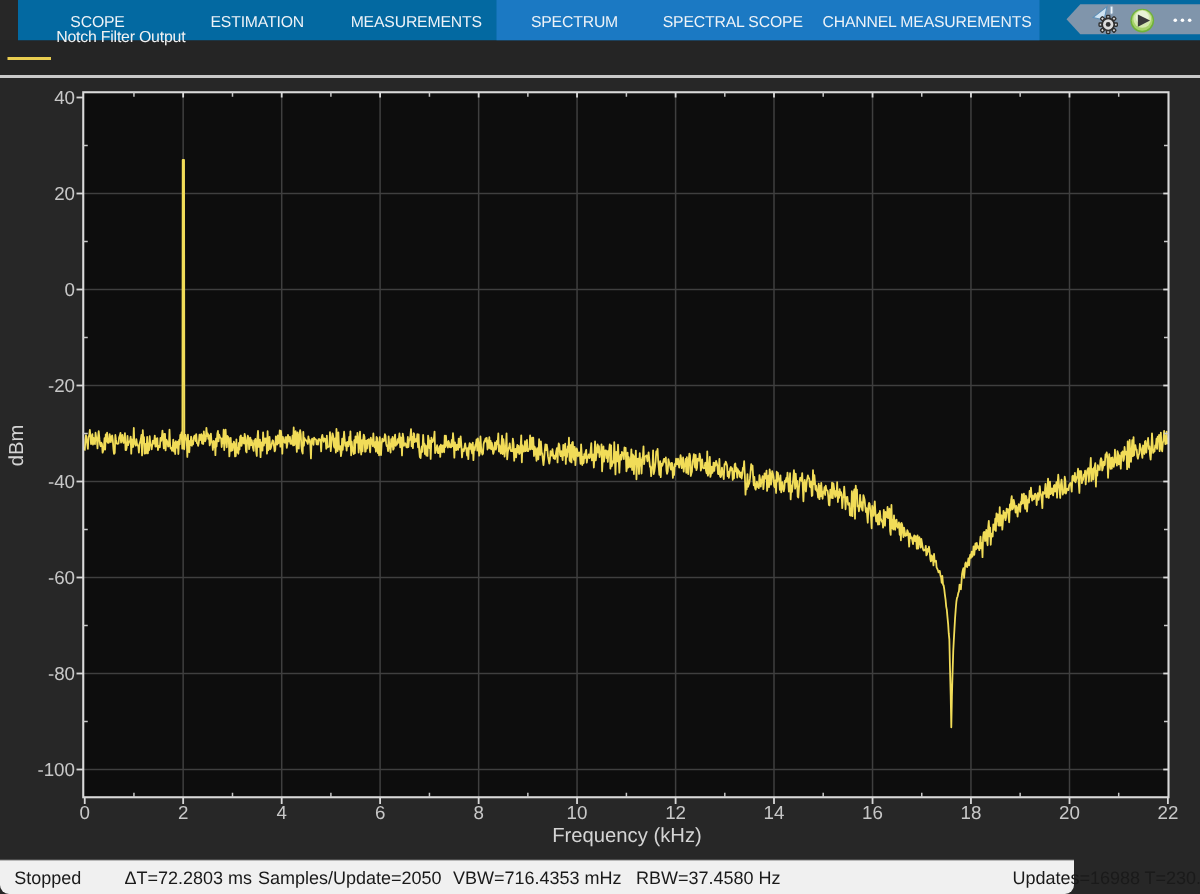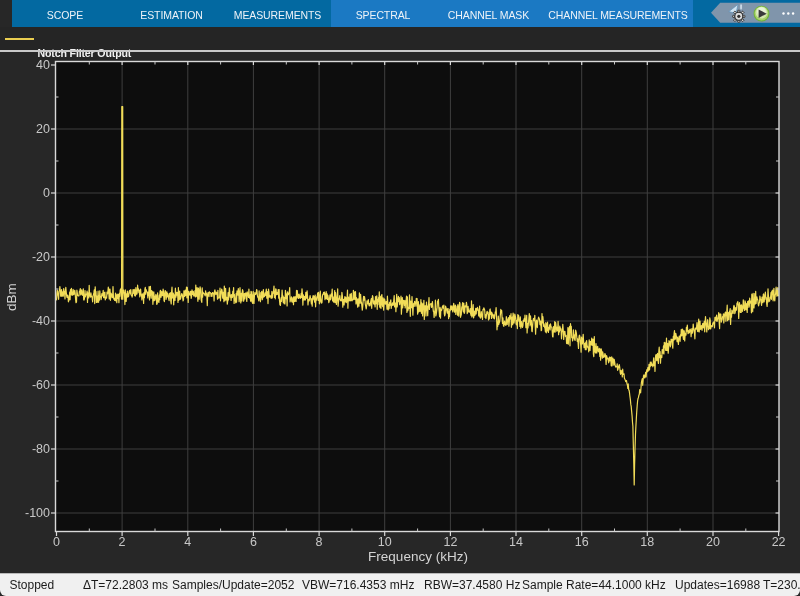--- a/index.html
+++ b/index.html
@@ -1,22 +1,22 @@
 <!DOCTYPE html>
 <html><head><meta charset="utf-8"><style>
 *{margin:0;padding:0;box-sizing:border-box}
 html,body{width:800px;height:596px;background:#272727;overflow:hidden;font-family:"Liberation Sans",sans-serif}
 #toolbar{position:absolute;left:12px;top:0;width:800px;height:27px;background:#0369a1}
 #bluezone{position:absolute;left:318.5px;top:0;width:362.5px;height:27px;background:#1b79c3}
 .tab{position:absolute;top:calc(50% + 1px);transform:translate(-50%,-50%);color:#eef3f8;font-size:10.5px;letter-spacing:-0.1px;white-space:nowrap}
 #legend{position:absolute;left:0;top:27px;width:800px;height:23px;background:#252525}
 #legline{position:absolute;left:5px;top:38px;width:29px;height:2px;background:#e9cd50}
-#legtext{position:absolute;left:37.5px;top:47px;color:#f2f2f2;font-size:10.6px;font-weight:bold;letter-spacing:-0.15px;white-space:nowrap}
+#legtext{position:absolute;left:37.5px;top:19px;color:#f2f2f2;font-size:10.6px;font-weight:normal;letter-spacing:-0.15px;white-space:nowrap}
 #sep{position:absolute;left:0;top:50px;width:800px;height:1.5px;background:#c9c9c9}
-#status{position:absolute;left:0;top:573px;width:800px;height:23px;background:#f0f0f0;border-top:1px solid #b8b8b8;border-radius:0 0 6px 6px}
+#status{position:absolute;left:0;top:573px;width:716px;height:23px;background:#f0f0f0;border-top:1px solid #b8b8b8;border-radius:0 0 6px 6px}
 #status span{position:absolute;top:3.5px;color:#1a1a1a;font-size:12px;white-space:nowrap}
 </style></head><body>
 <svg width="800" height="596" viewBox="0 0 800 596" style="position:absolute;left:0;top:0">
 <rect x="55.5" y="61.5" width="723.5" height="470.0" fill="#0d0d0d"></rect>
 <g stroke="#3f3f3f" stroke-width="1">
       <line x1="122.1" y1="61.5" x2="122.1" y2="531.5"></line>
       <line x1="187.8" y1="61.5" x2="187.8" y2="531.5"></line>
       <line x1="253.4" y1="61.5" x2="253.4" y2="531.5"></line>
       <line x1="319.1" y1="61.5" x2="319.1" y2="531.5"></line>
       <line x1="384.7" y1="61.5" x2="384.7" y2="531.5"></line>
@@ -135,22 +135,22 @@
       <text x="50" y="517.2" text-anchor="end">-100</text>
     </g>
 <text x="418" y="561" fill="#d4d4d4" font-family="Liberation Sans, sans-serif" font-size="13.5px" text-anchor="middle">Frequency (kHz)</text>
 <text x="15.5" y="297" fill="#d4d4d4" font-family="Liberation Sans, sans-serif" font-size="13.5px" text-anchor="middle" transform="rotate(-90 15.5 297)">dBm</text>
 </svg>
 <div id="toolbar">
     <div id="bluezone"></div>
     <div class="tab" style="left:53px">SCOPE</div>
     <div class="tab" style="left:159.5px">ESTIMATION</div>
     <div class="tab" style="left:265.5px">MEASUREMENTS</div>
-    <div class="tab" style="left:371px">SPECTRAL</div>
-    <div class="tab" style="left:476.5px">CHANNEL MASK</div>
+    <div class="tab" style="left:371px">SPECTRUM</div>
+    <div class="tab" style="left:476.5px">SPECTRAL SCOPE</div>
     <div class="tab" style="left:606px">CHANNEL MEASUREMENTS</div>
 <svg id="graypanel2" width="110" height="27" viewBox="0 0 110 27" style="position:absolute;left:690px;top:0">
 <polygon points="9,12.8 18.2,2.8 101.8,2.8 101.8,22.8 18.2,22.8" fill="#8095ab"></polygon>
 <g>
 <path d="M26.8,11.6 L36,4.4 L34,13.4 Z" fill="#cfe3f2" stroke="#5e90b8" stroke-width="0.7"></path>
 <rect x="38.2" y="4.2" width="1.7" height="5.2" rx="0.85" fill="#eef5fb" stroke="#8fabc2" stroke-width="0.5"></rect>
 <g fill="#d9d9d9" stroke="#2f2f2f" stroke-width="0.9">
 <rect x="35.7" y="10.3" width="2.2" height="2" rx="0.5"></rect>
           <rect x="35.7" y="20.3" width="2.2" height="2" rx="0.5"></rect>
 <rect x="30.7" y="15.3" width="2" height="2.2" rx="0.5"></rect>
@@ -173,18 +173,17 @@
 </g>
     </svg>
 </div>
 <div id="legend"></div>
 <div id="legline"></div>
 <div id="legtext">Notch Filter Output</div>
 <div id="sep"></div>
 <div id="status">
     <span style="left:9.5px">Stopped</span>
     <span style="left:83px">ΔT=72.2803 ms</span>
-    <span style="left:172px">Samples/Update=2052</span>
+    <span style="left:172px">Samples/Update=2050</span>
     <span style="left:302px">VBW=716.4353 mHz</span>
     <span style="left:424px">RBW=37.4580 Hz</span>
-    <span style="left:522px">Sample Rate=44.1000 kHz</span>
     <span style="left:675px">Updates=16988</span>
     <span style="left:763px">T=230.</span>
   </div>
 </body></html>

